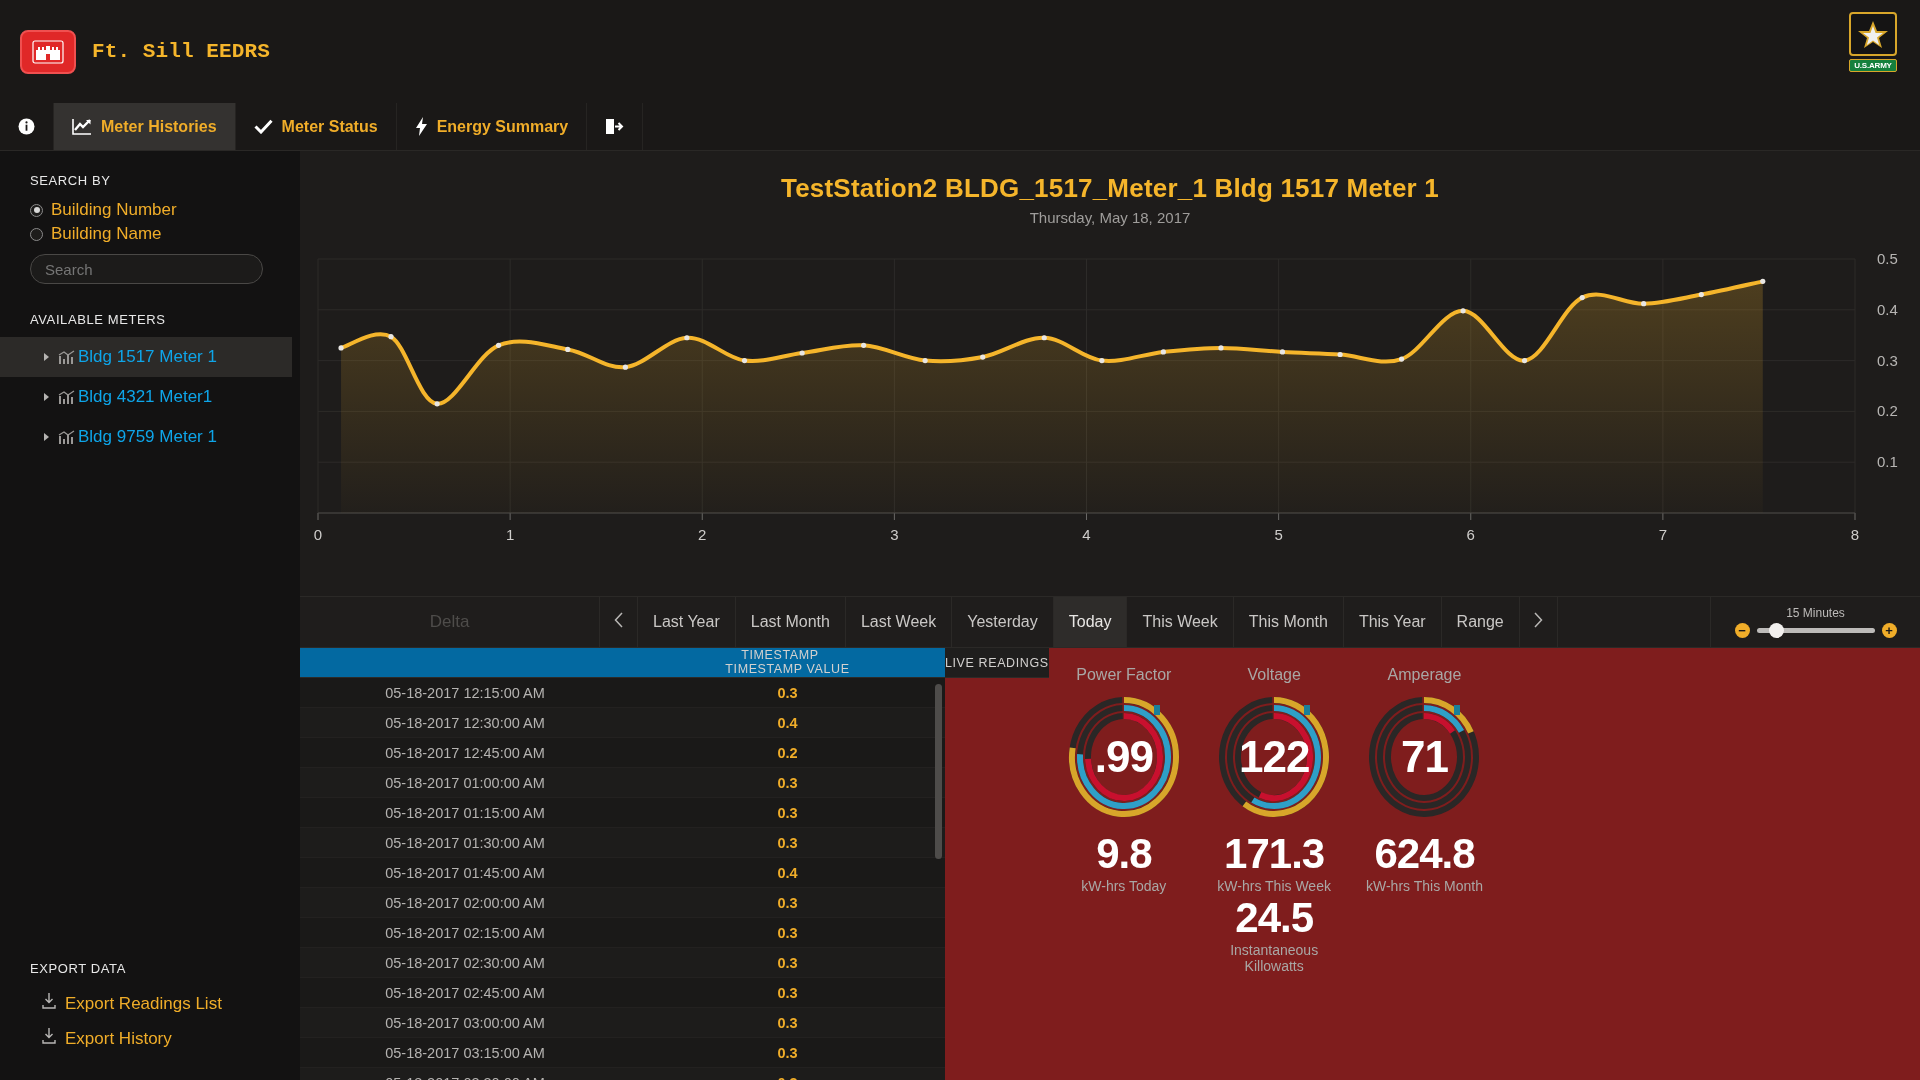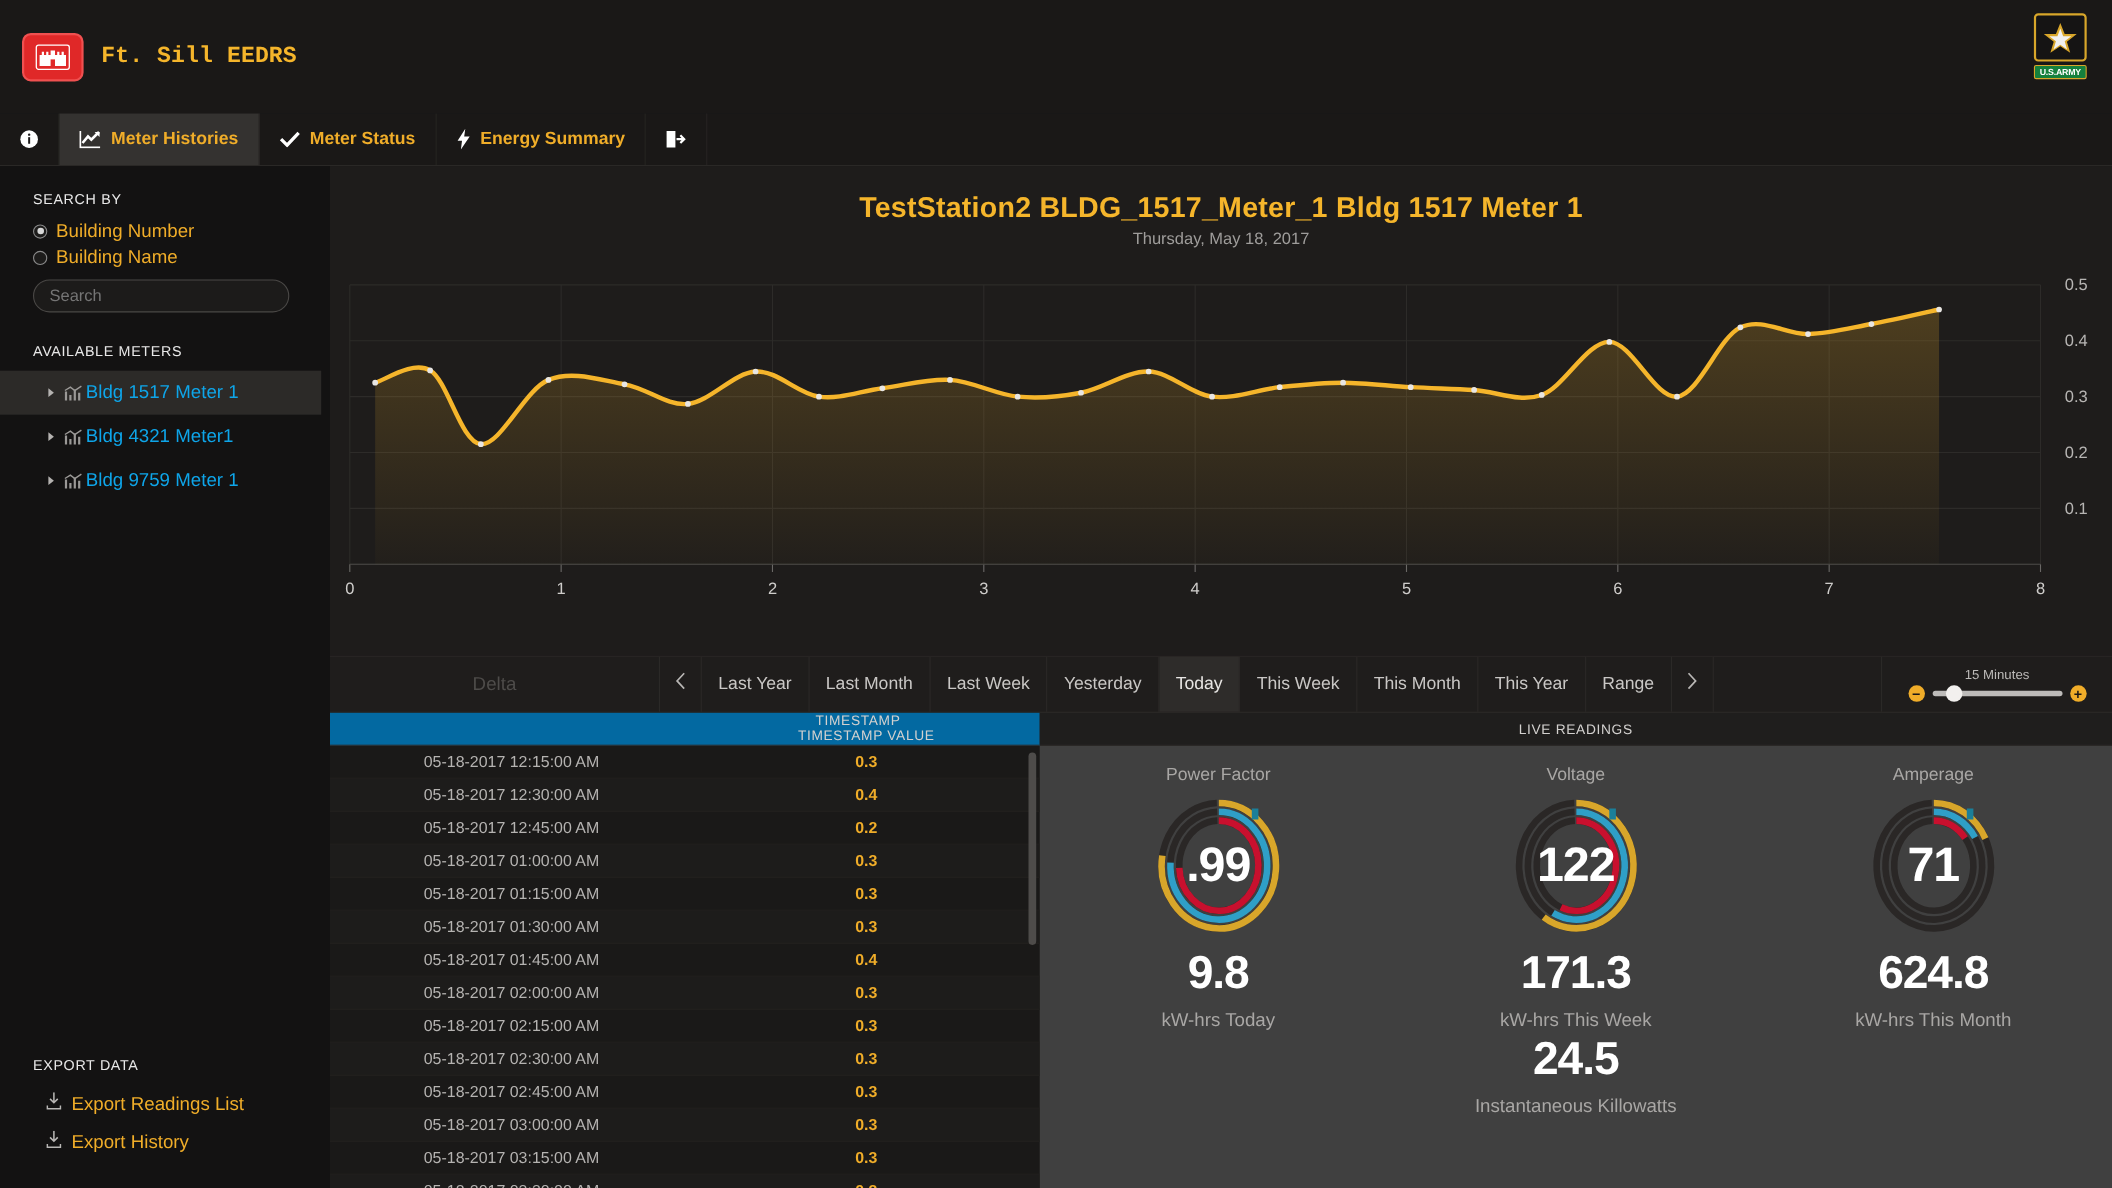--- a/index.html
+++ b/index.html
@@ -161,38 +161,38 @@
   .tbody { flex:1; overflow: hidden; }
   .trow { display:flex; height: 30px; align-items:center; border-bottom: 1px solid #232120; }
   .trow:nth-child(even) { background: #1d1c1b; }
   .td-ts { width: 330px; text-align:center; color: #b5b3b1; font-size: 14.5px; }
   .td-rv { width: 315px; text-align:center; color: #f0ad29; font-size: 14.5px; font-weight: bold; }
   .tscroll {
     position:absolute; right: 3px; top: 36px; width: 7px; height: 175px;
     background: #4e4c4a; border-radius: 4px;
   }
 
-  .live { flex:1; display:flex; flex-direction: column; background:#404040; min-width:0; }
+  .live { flex:1; display:flex; flex-direction: row; background:#7f1d1d; min-width:0; }
   .live-head {
     height: 30px; display:flex; align-items:center; justify-content:center;
     background:#1f1e1d; color:#d3d1cf; font-size: 12.5px; letter-spacing:.6px;
     border-bottom: 1px solid #2c2a28;
   }
   .gauges { display:flex; padding-top: 18px; }
   .gauge-col { flex:1; display:flex; flex-direction:column; align-items:center; }
   .gauge-title { color:#a9a7a5; font-size: 16px; margin-bottom: 8px; }
   .gauge-svg { display:block; }
   .gauge-val {
     position:absolute; width:100%; text-align:center;
     color:#fff; font-size: 44px; font-weight: bold; letter-spacing: -1px;
   }
   .gauge-holder { position:relative; width: 150px; height: 130px; display:flex; align-items:center; justify-content:center; }
   .kpi { margin-top: 10px; text-align:center; }
   .kpi-num { color:#fff; font-size: 42px; font-weight: bold; letter-spacing:-1px; line-height: 1.05; }
-  .kpi-lab { color:#a9a7a5; font-size: 17px; margin-top: 12px; }
+  .kpi-lab { color:#a9a7a5; font-size: 14px; margin-top: 2px; }
   .kpi-center { width: 100%; text-align:center; margin-top: 2px; }
 </style>
 </head>
 <body>
 
 <div id="app">
 
   <div class="header">
     <div class="brand">
       <div class="castle-logo">

